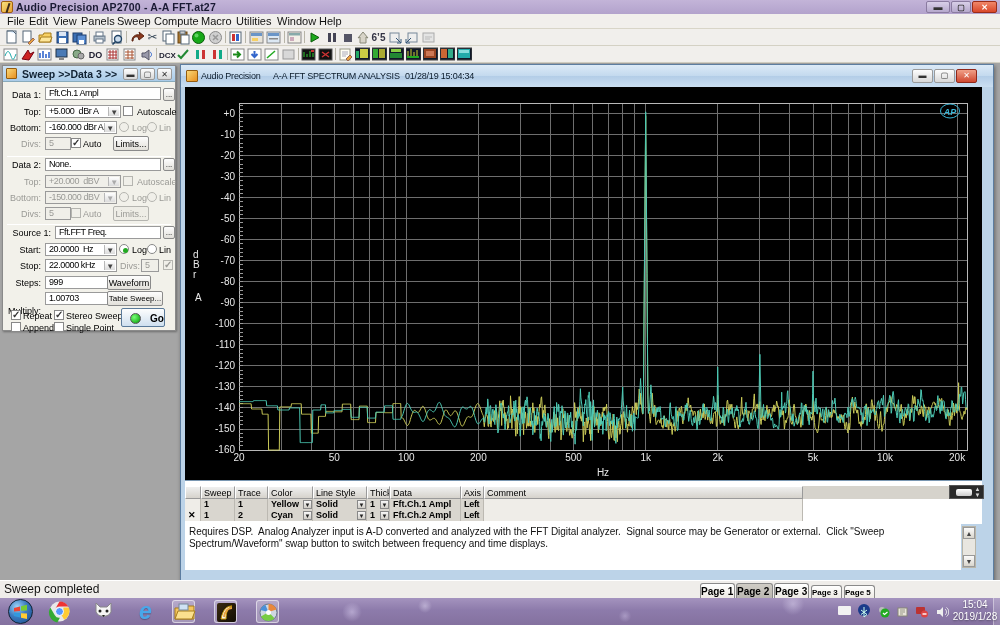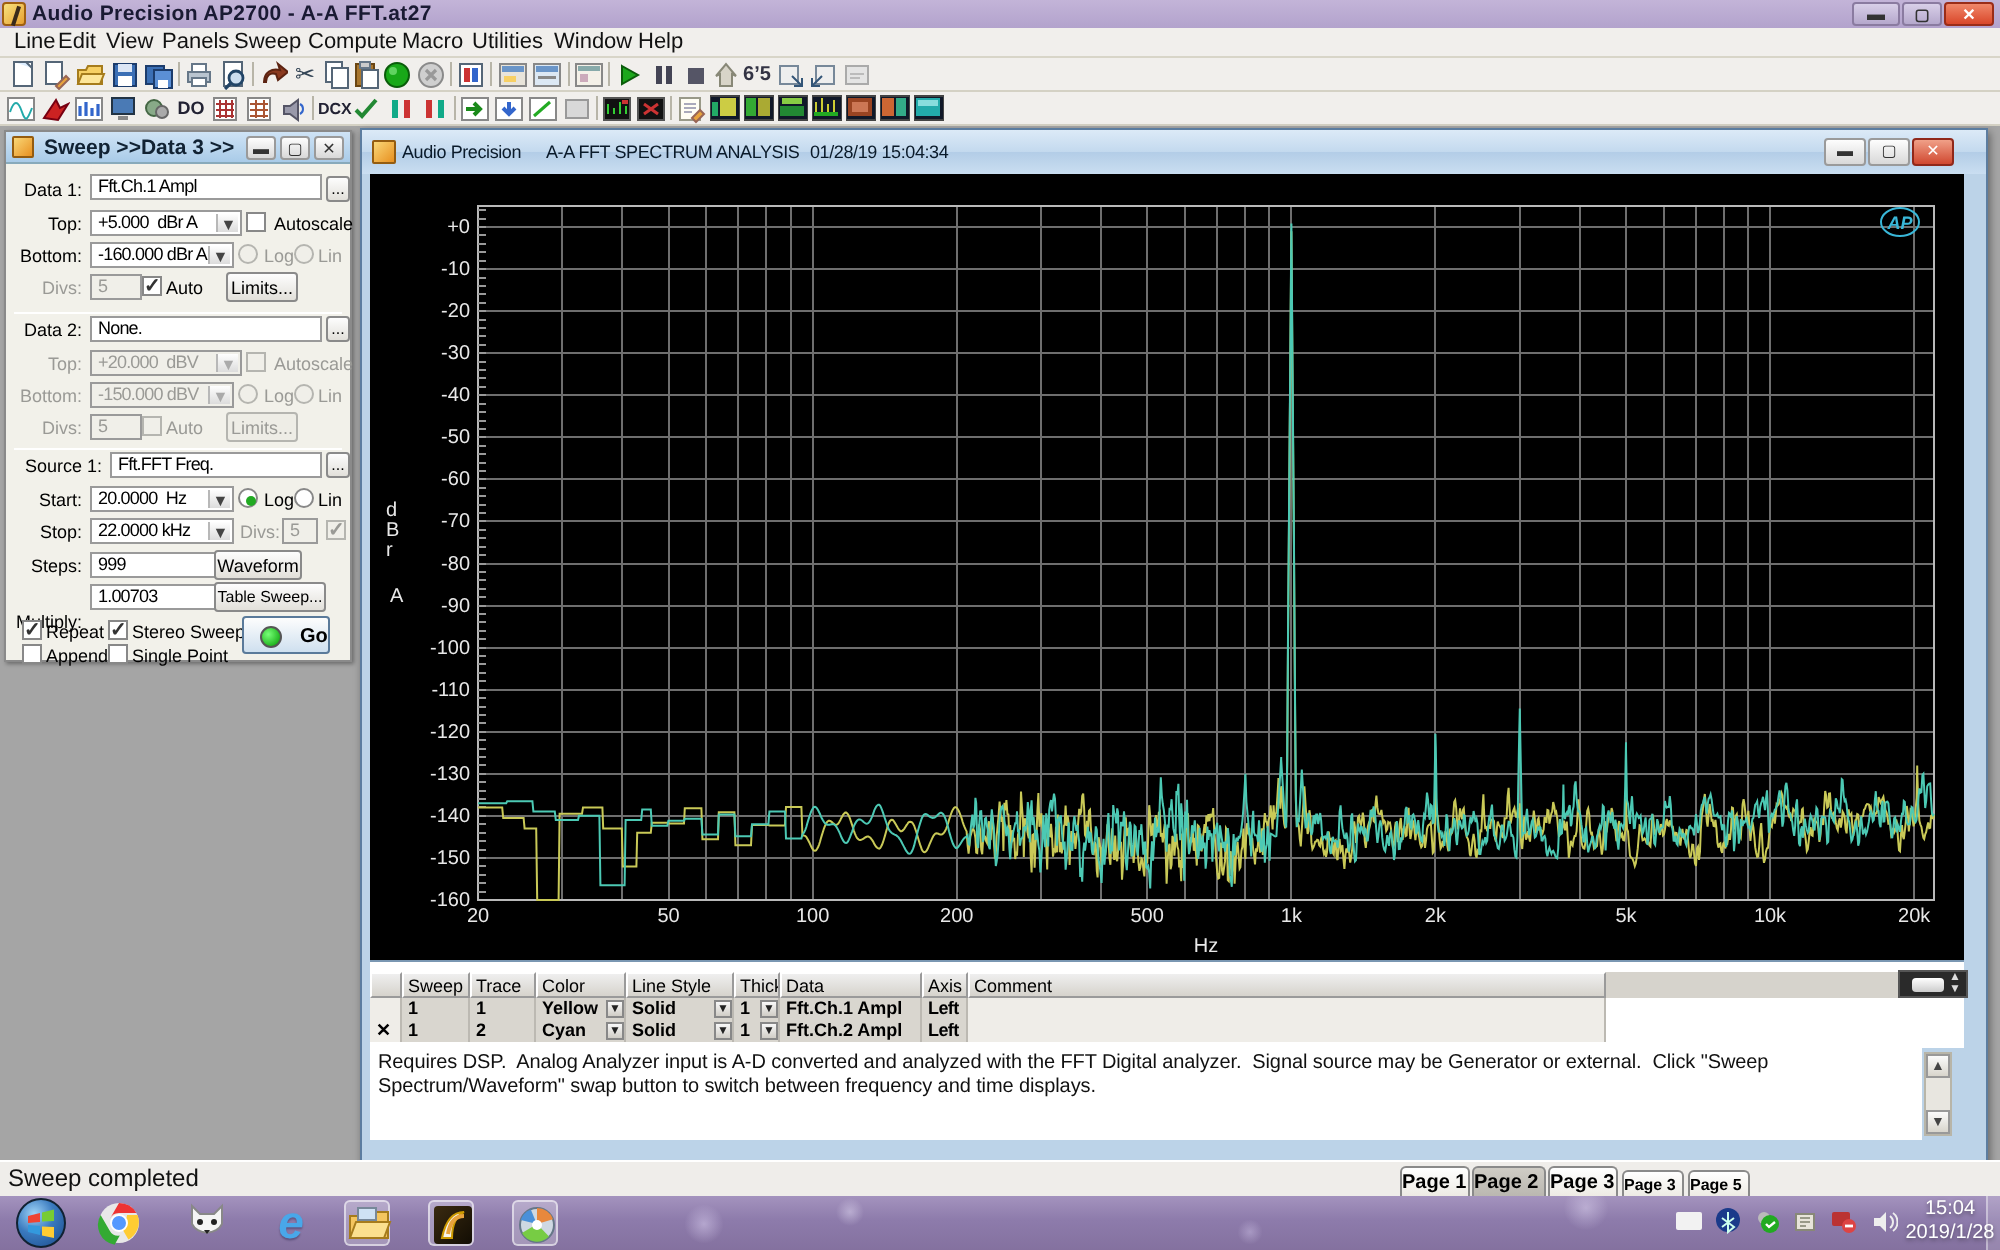--- a/index.html
+++ b/index.html
@@ -61,21 +61,21 @@
 
 <div class="abs" id="titlebar">
     <div class="ticon"></div>
     <div class="ttext">Audio Precision AP2700 - A-A FFT.at27</div>
 <div style="position:absolute;right:50px;top:1px;width:24px;height:12px;background:linear-gradient(180deg,#d8cfe8,#b5a8cc);border:1px solid #8a7ba0;border-radius:2px;color:#333;font-size:9px;line-height:10px;text-align:center">▬</div>
 <div style="position:absolute;right:29px;top:1px;width:20px;height:12px;background:linear-gradient(180deg,#d8cfe8,#b5a8cc);border:1px solid #8a7ba0;border-radius:2px;color:#333;font-size:8px;line-height:11px;text-align:center">▢</div>
 <div style="position:absolute;right:3px;top:1px;width:25px;height:12px;background:linear-gradient(180deg,#f0876a,#d9472a);border:1px solid #9a2c18;border-radius:2px;color:#fff;font-size:8px;line-height:12px;text-align:center;font-weight:bold">✕</div>
   </div>
 
 <div class="abs" id="menubar">
-<span style="left:7px">Line</span>
+<span style="left:7px">File</span>
     <span style="left:29px">Edit</span>
     <span style="left:53px">View</span>
     <span style="left:81px">Panels</span>
     <span style="left:117px">Sweep</span>
     <span style="left:154px">Compute</span>
     <span style="left:201px">Macro</span>
     <span style="left:236px">Utilities</span>
     <span style="left:277px">Window</span>
     <span style="left:319px">Help</span>
 </div>

